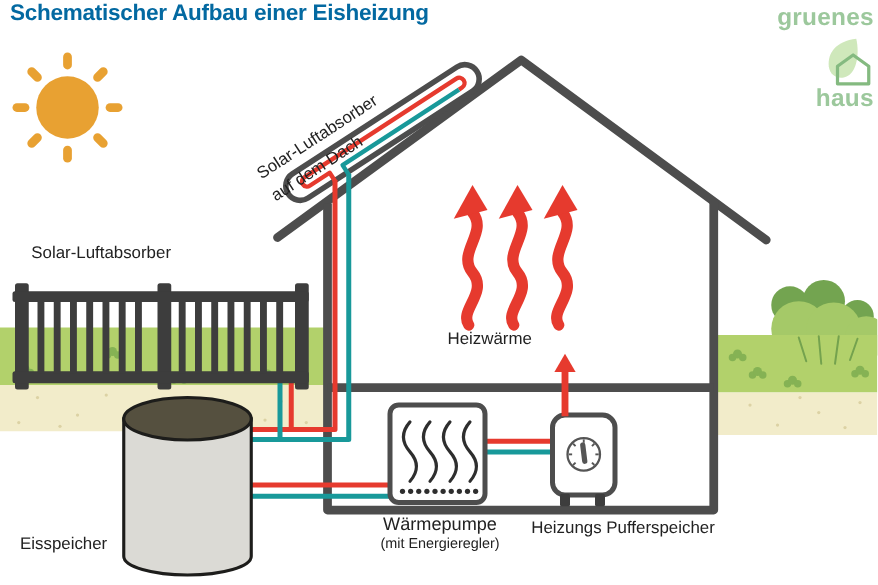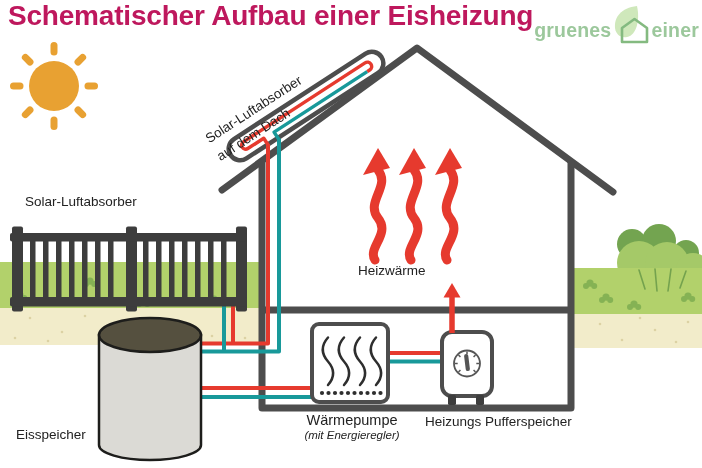--- a/index.html
+++ b/index.html
@@ -1,34 +1,34 @@
 <!DOCTYPE html>
 <html style="--hot-pipe: #e63a2e; --cold-pipe: #18999a; --outline: #4d4d4d; --fence: #3d3d3d; --sun: #e8a132; --grass: #b2d16b; --grass-dark: #85b254; --ground: #f2ecca; --bush-dark: #73a450; --bush-light: #a5c968; --logo-green: #9cc89c; --logo-leaf: #cfe8bb; --logo-house: #84ba80; --tank-top: #55503f; --tank-body: #dbdad5; --text: #222222;"><head>
 <meta charset="utf-8">
 <style>
   html,body { margin:0; padding:0; background:#fff; font-family:"Liberation Sans", sans-serif; }
   .stage { position:relative; width:702px; height:468px; background:#fff; overflow:hidden; }
   .scene { position:absolute; left:0; top:0; }
 
-  .page-title { position:absolute; left:8px; top:0; margin:0; font-size:28px; font-weight:800;
-                letter-spacing:-0.2px; color:#be185d; }
+  .page-title { position:absolute; left:8px; top:0; margin:0; font-size:18px; font-weight:800;
+                letter-spacing:-0.2px; color:#0369a1; }
 
   .logo { position:absolute; right:3px; top:5px; display:flex; align-items:flex-end;
-          color:var(--logo-green,#9cc89c); font-size:19.5px; font-weight:600; letter-spacing:0.2px; line-height:1; }
+          color:var(--logo-green,#9cc89c); font-size:19.5px; font-weight:600; letter-spacing:0.2px; line-height:1;flex-direction:column; }
   .logo .w { padding-bottom:5px; }
 
   .lbl { position:absolute; color:var(--text,#222); font-size:13.5px; line-height:20px; }
   .lbl-roof  { left:201px; top:131px; transform:rotate(-33deg); transform-origin:0 0; white-space:nowrap; line-height:21px; }
   .lbl-fence { left:25px; top:192px; }
   .lbl-heat  { left:358px; top:261px; width:122px; }
   .lbl-ice   { left:16px; top:425px;text-align:center; }
   .lbl-pump  { left:276px; top:412px; width:152px; text-align:center; line-height:17px; }
   .lbl-pump .l1 { font-size:14.5px; }
   .lbl-buffer{ left:425px; top:414px; line-height:16px; }
-  .sub { font-size:11.5px; line-height:13px;font-style:italic; }
+  .sub { font-size:11.5px; line-height:13px; }
 
   .o-str   { stroke:var(--outline,#4d4d4d); }
   .hot-str { stroke:var(--hot-pipe,#e63a2e); }
   .hot-f   { fill:var(--hot-pipe,#e63a2e); }
   .cold-str{ stroke:var(--cold-pipe,#18999a); }
   .sun-f   { fill:var(--sun,#e8a132); }
   .grass-f { fill:var(--grass,#b2d16b); }
   .gdark-f { fill:var(--grass-dark,#85b254); }
   .ground-f{ fill:var(--ground,#f2ecca); }
   .bushd-f { fill:var(--bush-dark,#73a450); }
@@ -233,21 +233,21 @@
   </svg>
 
   <h1 class="page-title">Schematischer Aufbau einer Eisheizung</h1>
 
   <div class="logo">
     <span class="w">gruenes</span>
     <svg width="40" height="40" viewBox="0 0 40 40">
       <path class="leaf-f" d="M26,1 C 10,3 3,12 4,23 C 5,30 10,33 16,32 C 26,30 29,14 26,1 Z"></path>
       <path class="lhouse-str" fill="none" stroke-width="2.6" stroke-linejoin="round" d="M11,37 V23 L23.5,14 L36,23 V37 Z"></path>
     </svg>
-    <span class="w">einer</span>
+    <span class="w">haus</span>
   </div>
 
   <div class="lbl lbl-roof">
     <div>Solar-Luftabsorber</div>
     <div>auf dem Dach</div>
   </div>
 
   <div class="lbl lbl-fence">
     <div>Solar-Luftabsorber</div>
   </div>

